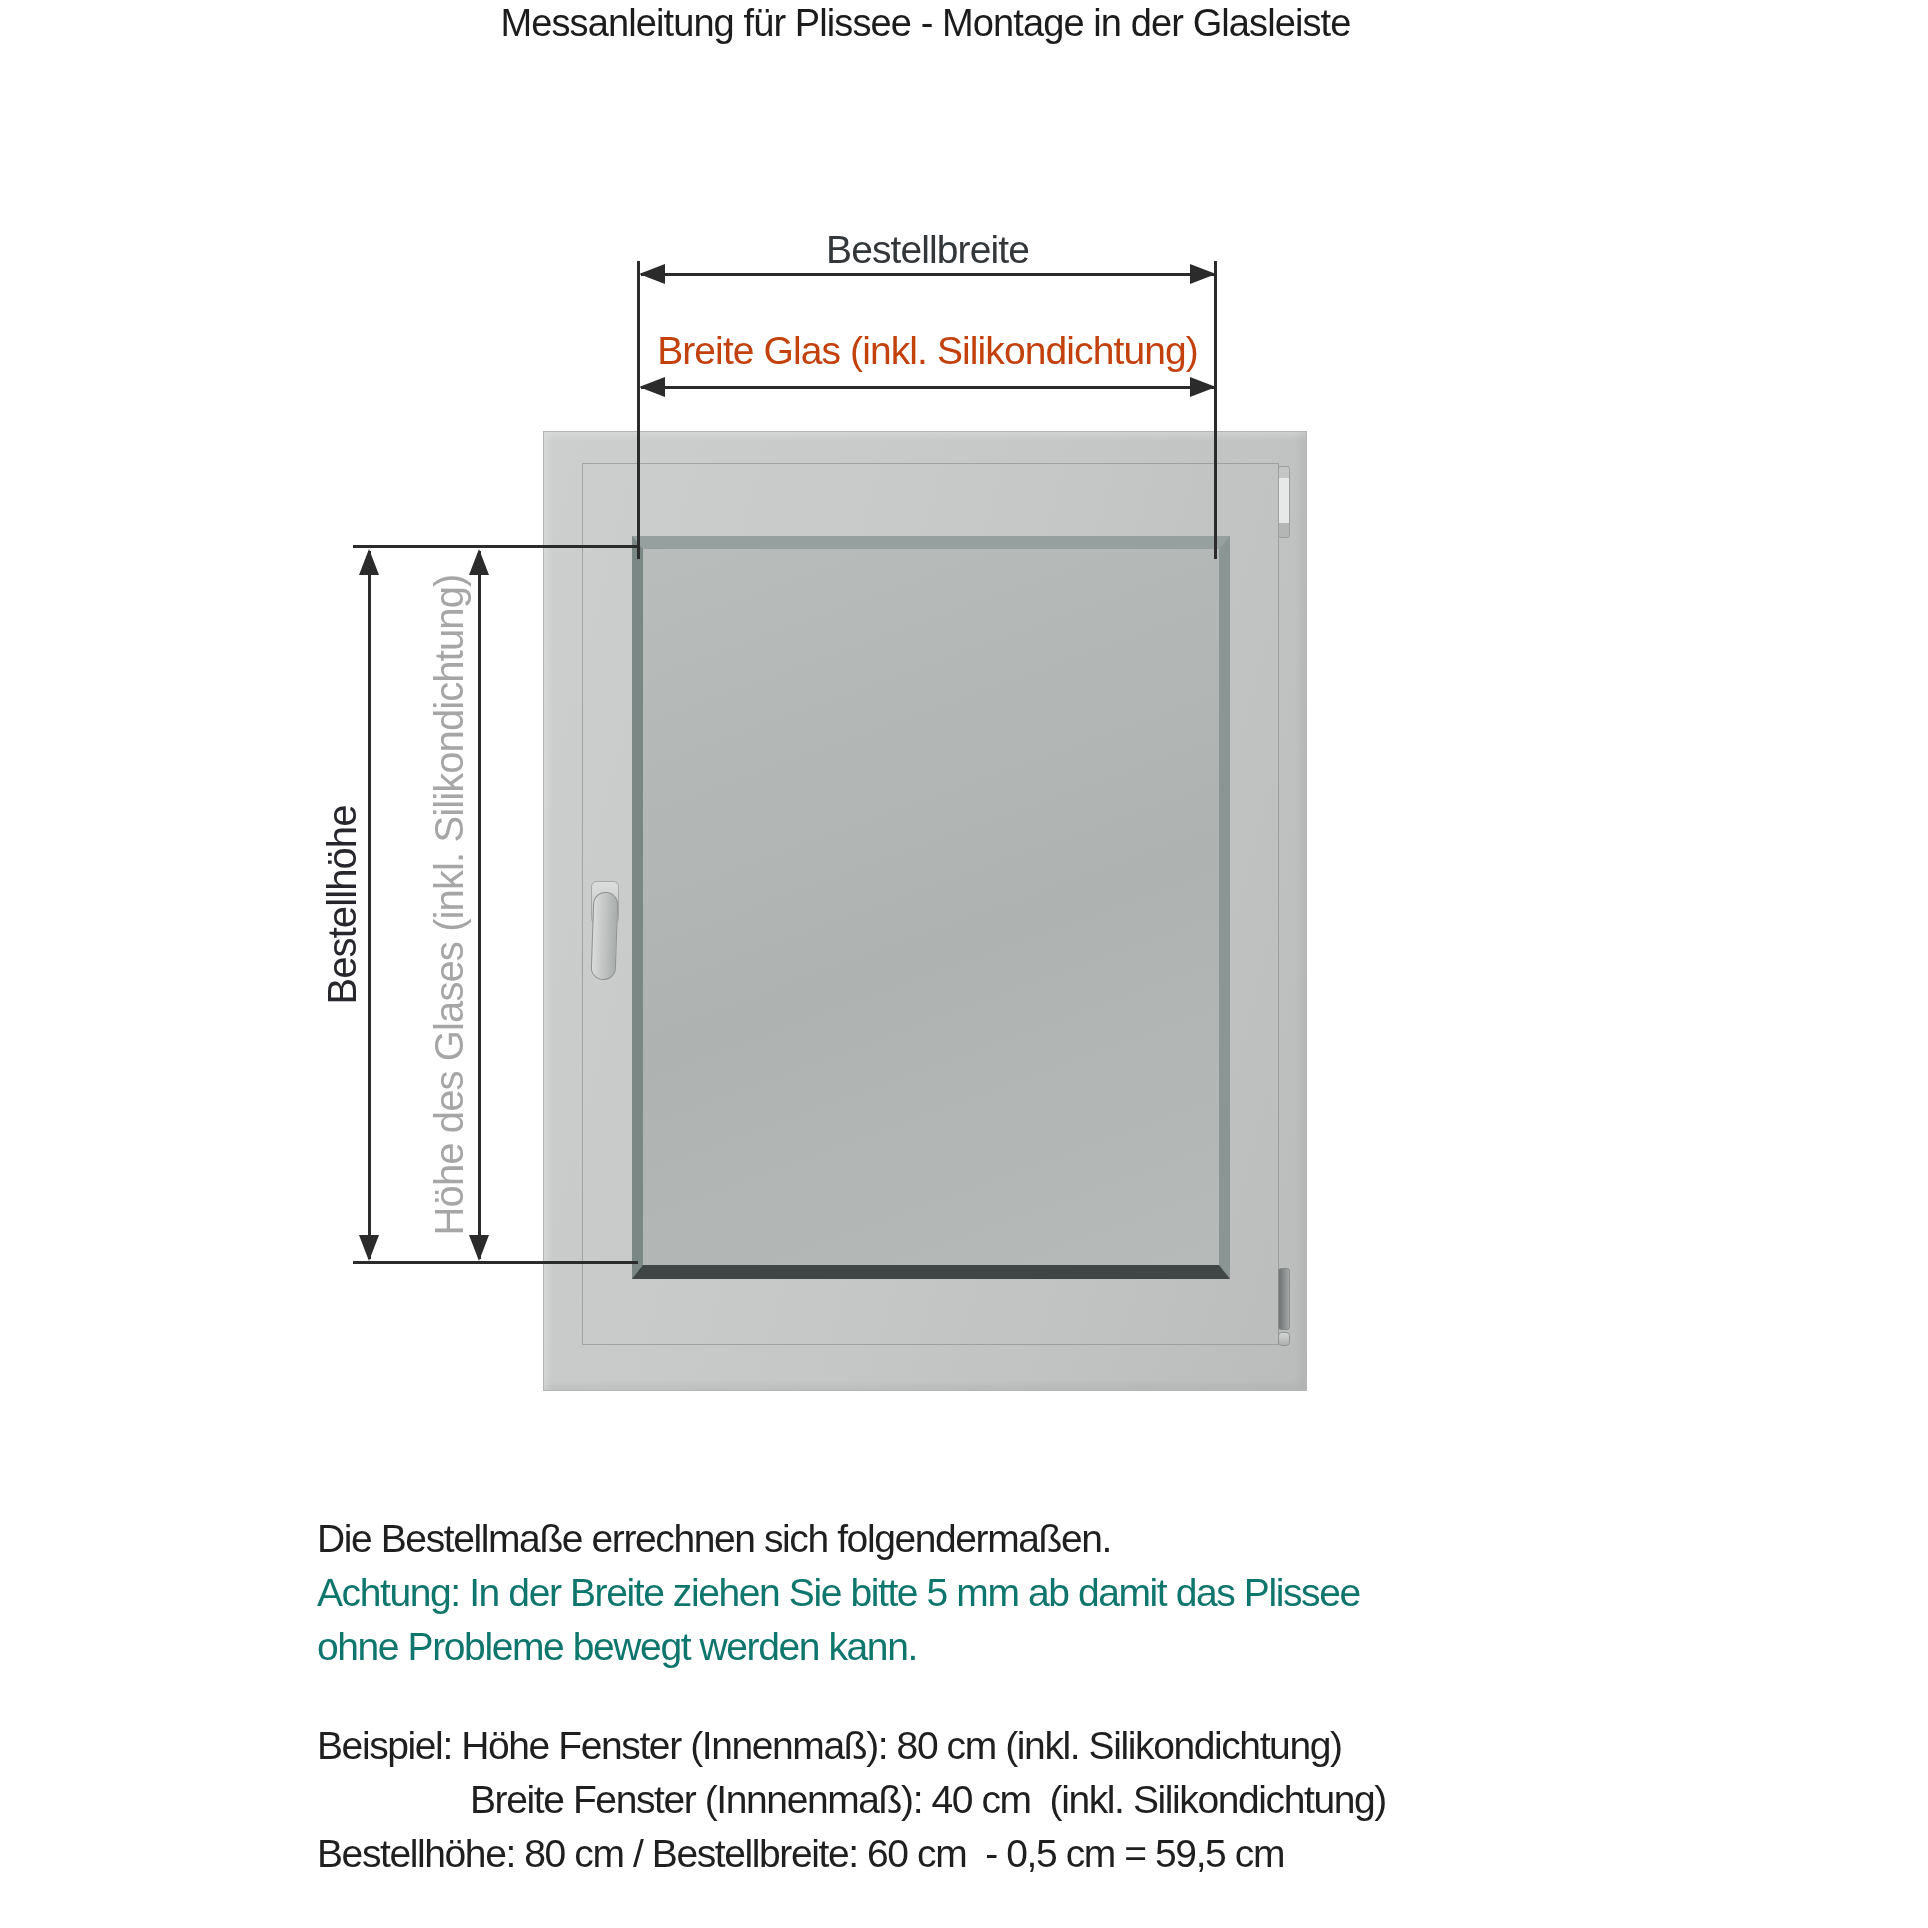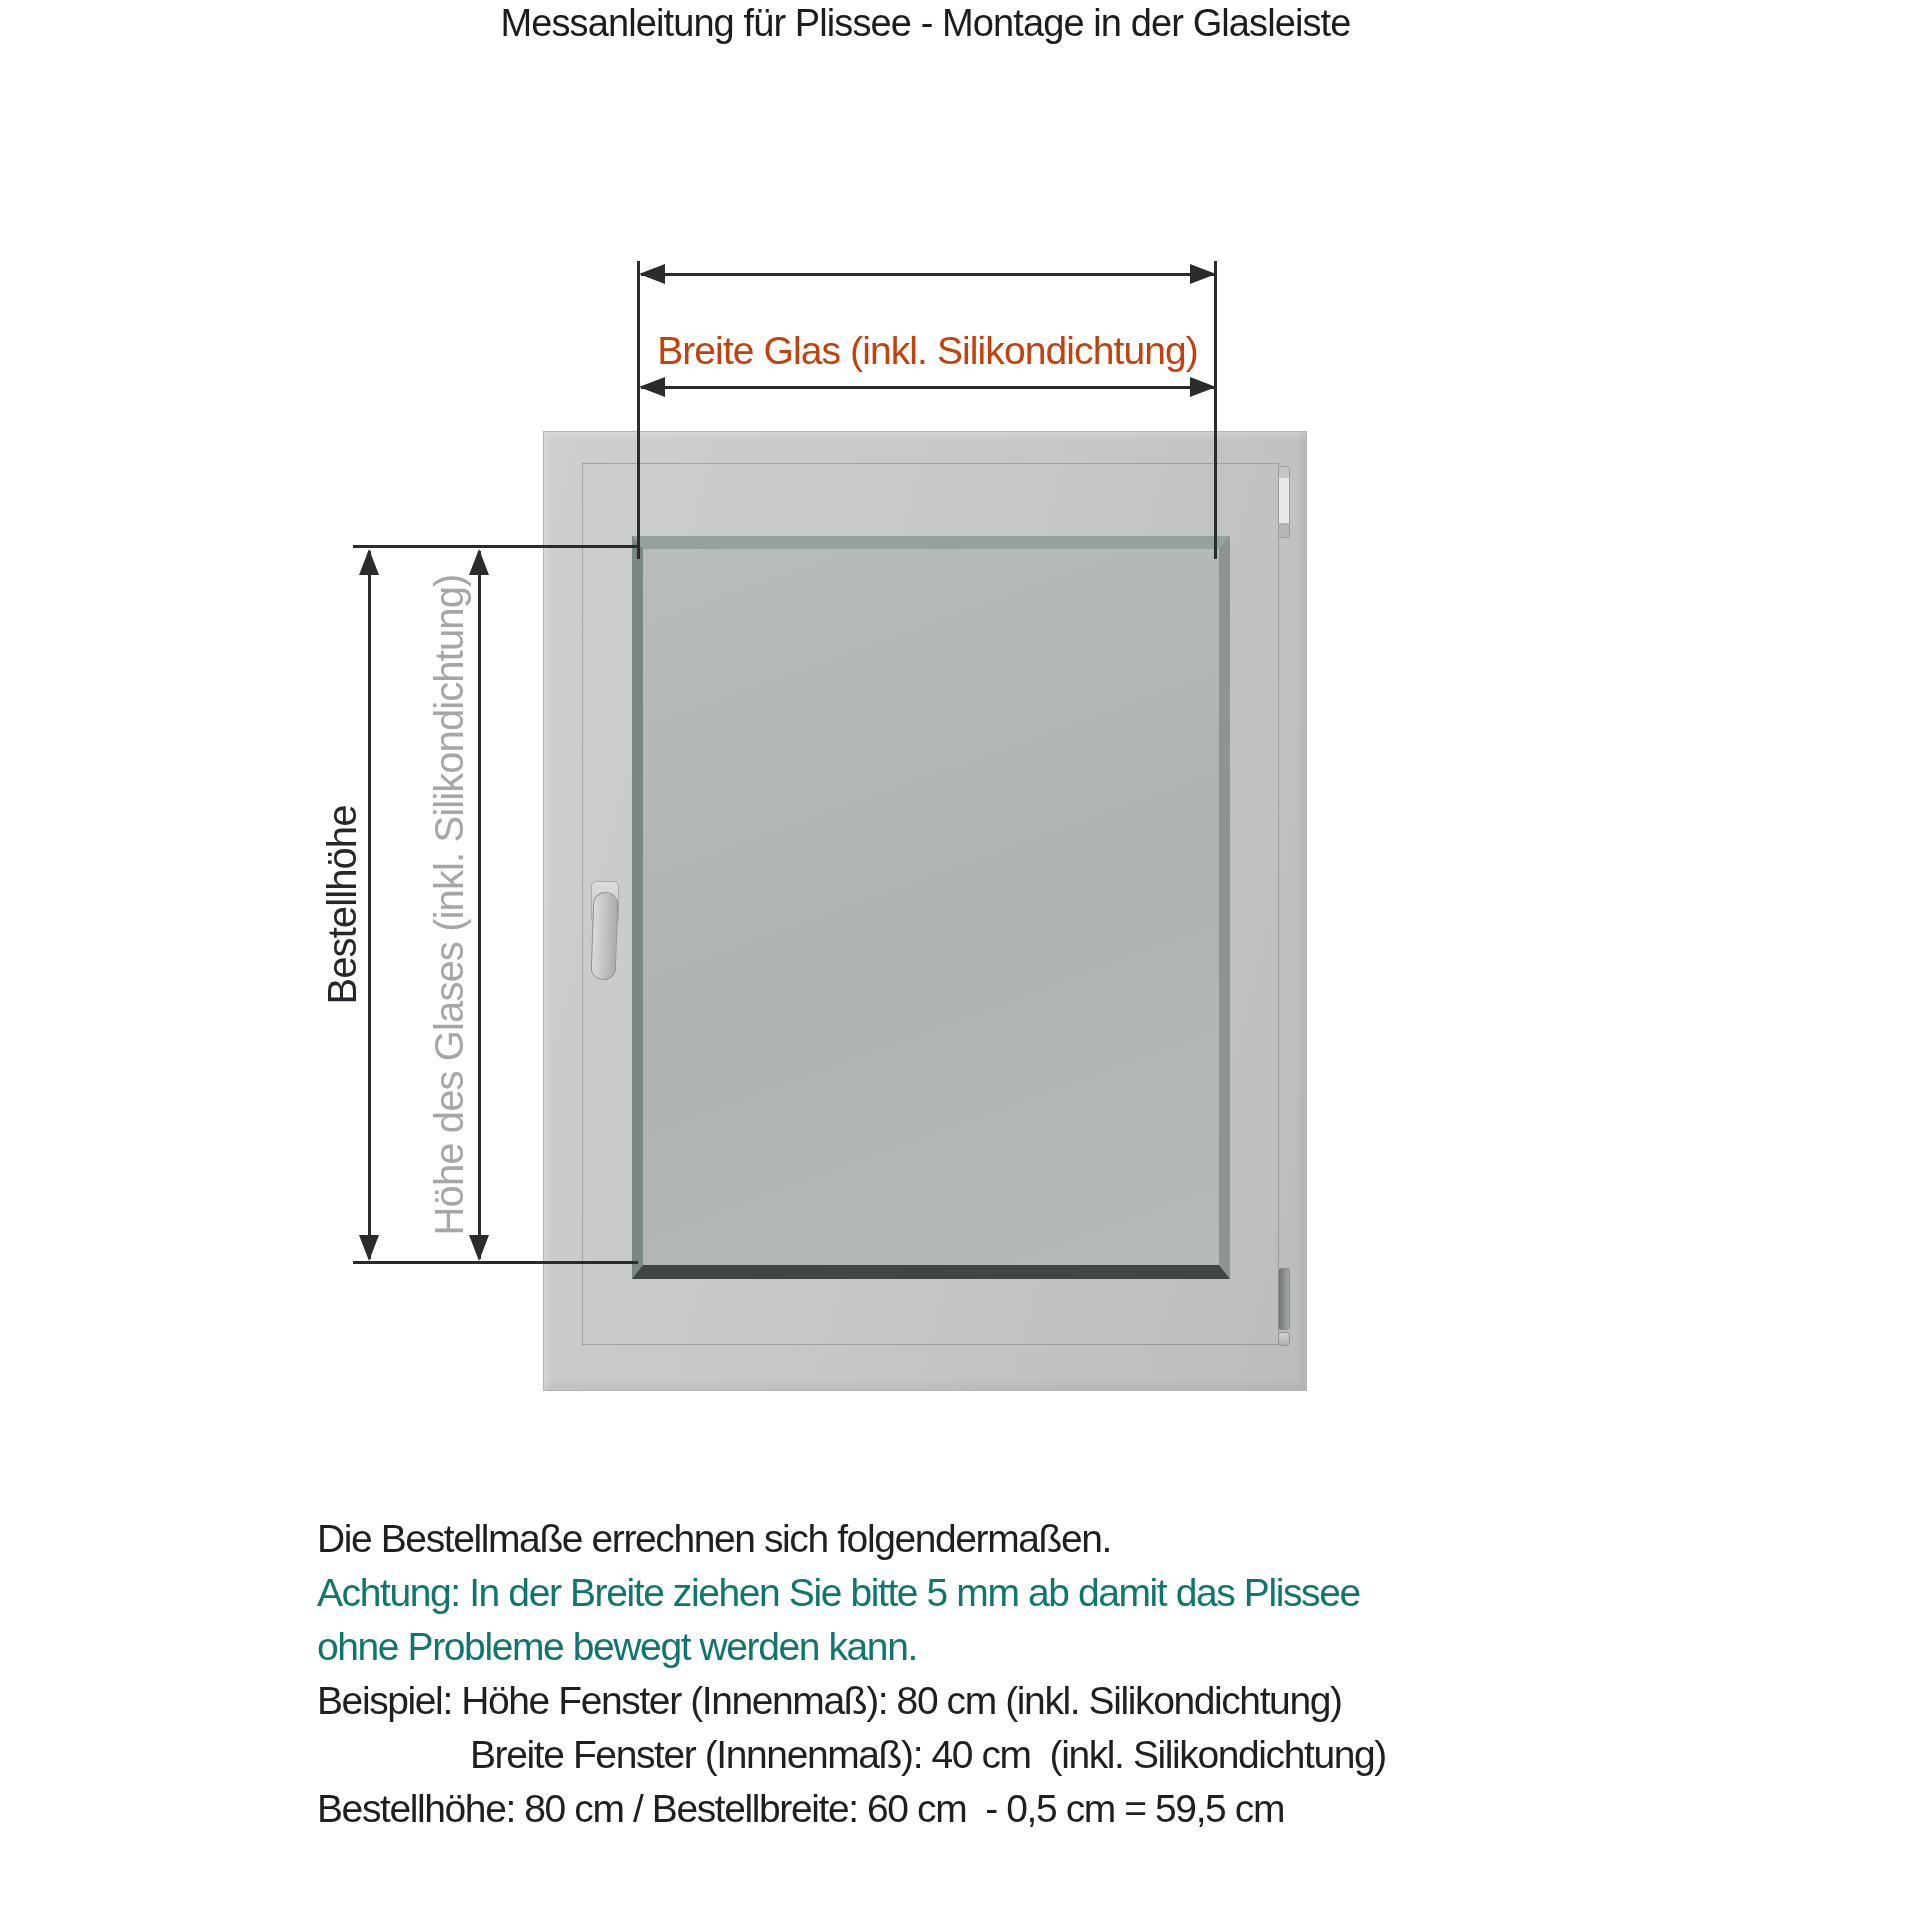--- a/index.html
+++ b/index.html
@@ -96,41 +96,42 @@
   .vlabel.gray { color:#a6a6a6; }
 
   
   .copy {
     position:absolute; left:317px; top:1512px; width:1563px;
     font-size:39px; line-height:54px; letter-spacing:-1.4px; color:#1f1f1f;
   }
   .copy-line { white-space:pre; }
   .copy-line.red { color:#0f766e; }
   .copy-line.indent { padding-left:153px; }
-  .copy-line.gap { }
+  .copy-line.gap { margin-top:45px; }
 </style>
 </head>
 <body>
 
 <div class="page">
 
   <div class="page-title">Messanleitung für Plissee - Montage in der Glasleiste</div>
 
   <div class="window">
     <div class="inner-frame"></div>
     <div class="glass"></div>
     <div class="handle-plate"></div>
     <div class="handle-lever"></div>
     <div class="hinge-top"></div>
     <div class="hinge-bottom"></div>
     <div class="hinge-bottom-knob"></div>
   </div>
 
   <div class="dims">
 
+    <div class="dim-label htop dark" style="top:228px;">Bestellbreite</div>
 
     <div class="dim-line h" style="left:641px; top:273px; width:573px;">
       <div class="head left"></div>
       <div class="head right"></div>
     </div>
 
     <div class="dim-label htop gray" style="top:329px;">Breite Glas (inkl. Silikondichtung)</div>
 
     <div class="dim-line h" style="left:641px; top:386px; width:573px;">
       <div class="head left"></div>

